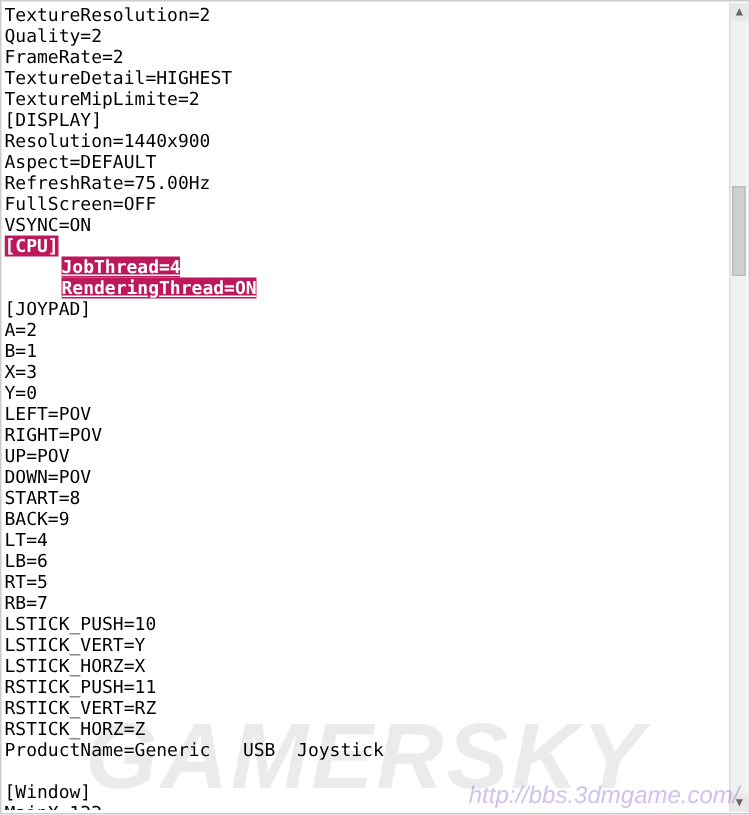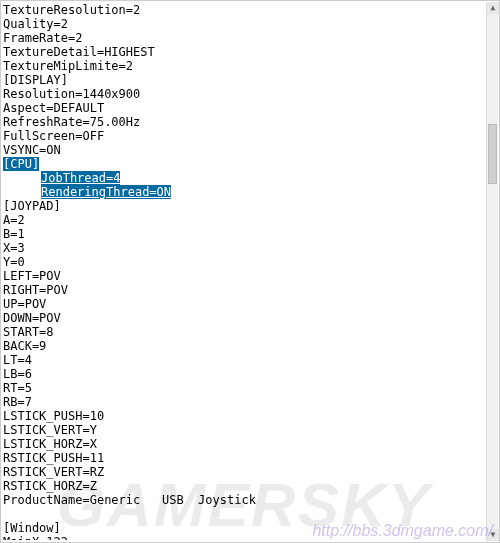--- a/index.html
+++ b/index.html
@@ -13,21 +13,21 @@
     position: relative;
     border: 1px solid #ccc;
   }
   .editor {
     position: absolute;
     top: 2px; left: 2px; right: 14px; bottom: 2px;
     white-space: pre;
     overflow: hidden;
   }
   .line { display: block; }
-  .sel { background: #0369a1; color: #fff; }
+  .sel { background: #be185d; color: #fff; font-weight: bold; }
   .sel.under { text-decoration: underline; margin-left: 38px; }
   .scrollbar {
     position: absolute;
     top: 1px; right: 1px; bottom: 1px;
     width: 12px;
     background: #f0f0f0;
     border-left: 1px solid #ddd;
   }
   .sb-btn {
     width: 12px; height: 12px;

